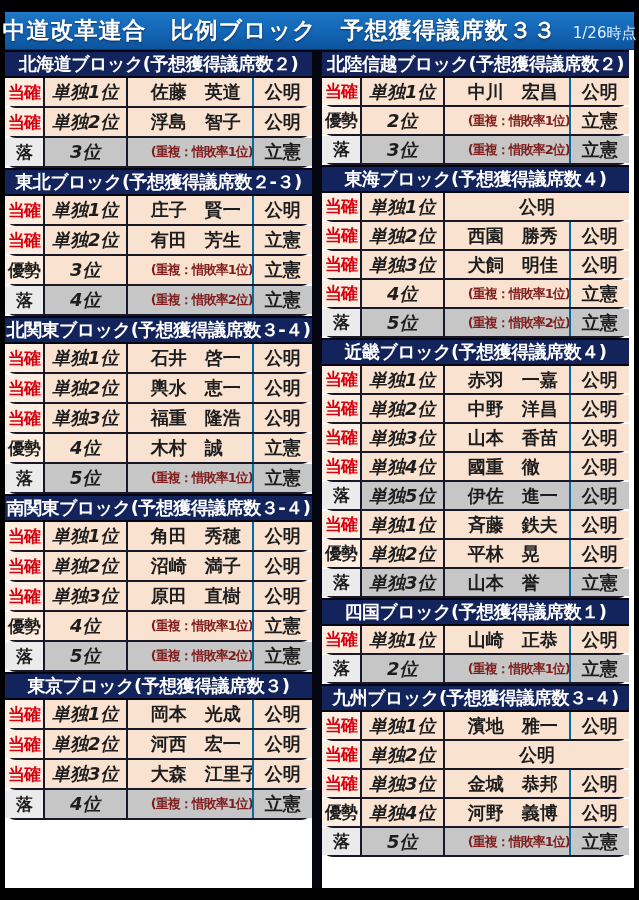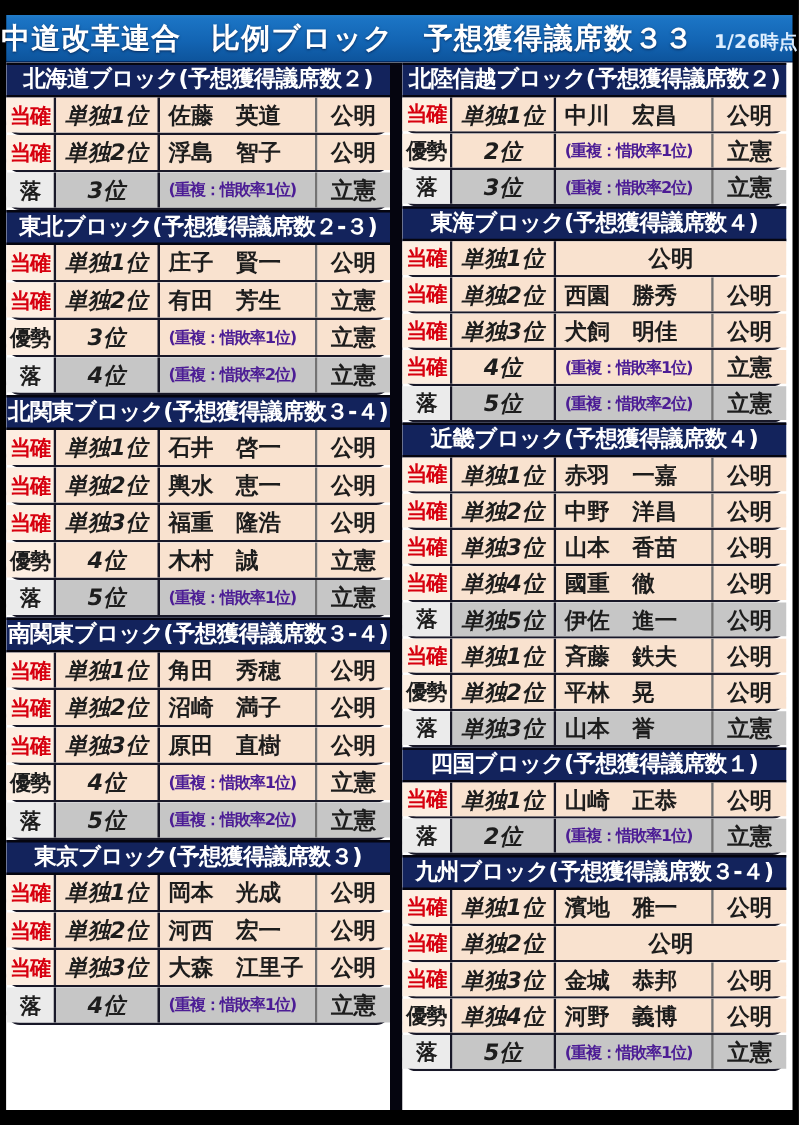--- a/index.html
+++ b/index.html
@@ -11,49 +11,49 @@
   .frame{width:639px;height:900px;display:flex;flex-direction:column;background:#000;overflow:hidden;}
   .bar-top{height:12px;background:#000;flex:0 0 auto;}
   .bar-bottom{height:12px;background:#000;flex:0 0 auto;}
   .title-bar{
     flex:0 0 37px;margin:0 5px;
     background:linear-gradient(180deg,#237dc9 0%,#1b74c4 8%,#1365b4 55%,#0d549c 100%);
     display:flex;align-items:center;justify-content:center;gap:16px;
     border-bottom:1px solid #06337a;
   }
   .title-main{color:#fff;font-size:23px;font-weight:bold;letter-spacing:1px;text-shadow:0 1px 2px rgba(0,0,30,.55);white-space:nowrap;}
-  .title-time{color:#ddeeff;font-size:15px;font-weight:bold;padding-top:5px;white-space:nowrap;}
+  .title-time{color:#ddeeff;font-size:15px;font-weight:normal;padding-top:5px;white-space:nowrap;}
   .board{flex:1;margin:0 5px;background:#fff;display:flex;align-items:stretch;overflow:hidden;}
   .col{width:307px;flex:0 0 307px;background:#fff;display:flex;flex-direction:column;}
   .divider{width:10px;flex:0 0 10px;background:#05050f;}
   .block{display:flex;flex-direction:column;}
   .block-header{
     margin:0;background:#13235c;color:#fff;
     font-size:18px;font-weight:bold;letter-spacing:-0.5px;
     text-align:center;height:24px;line-height:24px;
     border-top:2px solid #05050f;border-bottom:2px solid #05050f;
     white-space:nowrap;overflow:hidden;
   }
   .row{display:flex;height:28px;border-bottom:2px solid #181828;border-radius:11px;}
   .col-right .row{height:27px;}
   .cell{
     display:flex;align-items:center;justify-content:center;
     font-weight:bold;color:#1d1d1d;font-size:18px;
     box-sizing:border-box;white-space:nowrap;overflow:hidden;
   }
   .cell.status{width:13%;border-right:2px solid #181828;font-size:17px;letter-spacing:-1px;}
   .cell.pos{width:27%;border-right:2px solid #181828;font-style:italic;}
-  .cell.name{width:41%;justify-content:flex-start;padding-left:7px;border-right:2px solid #737373;letter-spacing:0;}
+  .cell.name{width:41%;justify-content:flex-start;padding-left:23px;border-right:2px solid #0369a1;letter-spacing:0;}
   .cell.party{flex:1;}
   .row.win .cell,.row.lead .cell{background:#f9e2cf;}
   .row.win .cell.status,.row.lead .cell.status{background:#fdeee1;}
   .row.lost .cell{background:#c6c6c6;}
   .row.lost .cell.status{background:#ebebeb;}
   .row.win .cell.status{color:#d7000f;}
-  .cell.name.note{font-size:13px;letter-spacing:-1px;color:#4c1d95;}
+  .cell.name.note{font-size:13px;letter-spacing:-1px;color:#7f1d1d;}
 </style>
 </head>
 <body>
 
 <div class="frame">
   <div class="bar-top"></div>
   <div class="title-bar">
     <span class="title-main">中道改革連合　比例ブロック　予想獲得議席数３３</span>
     <span class="title-time">1/26時点</span>
   </div>

